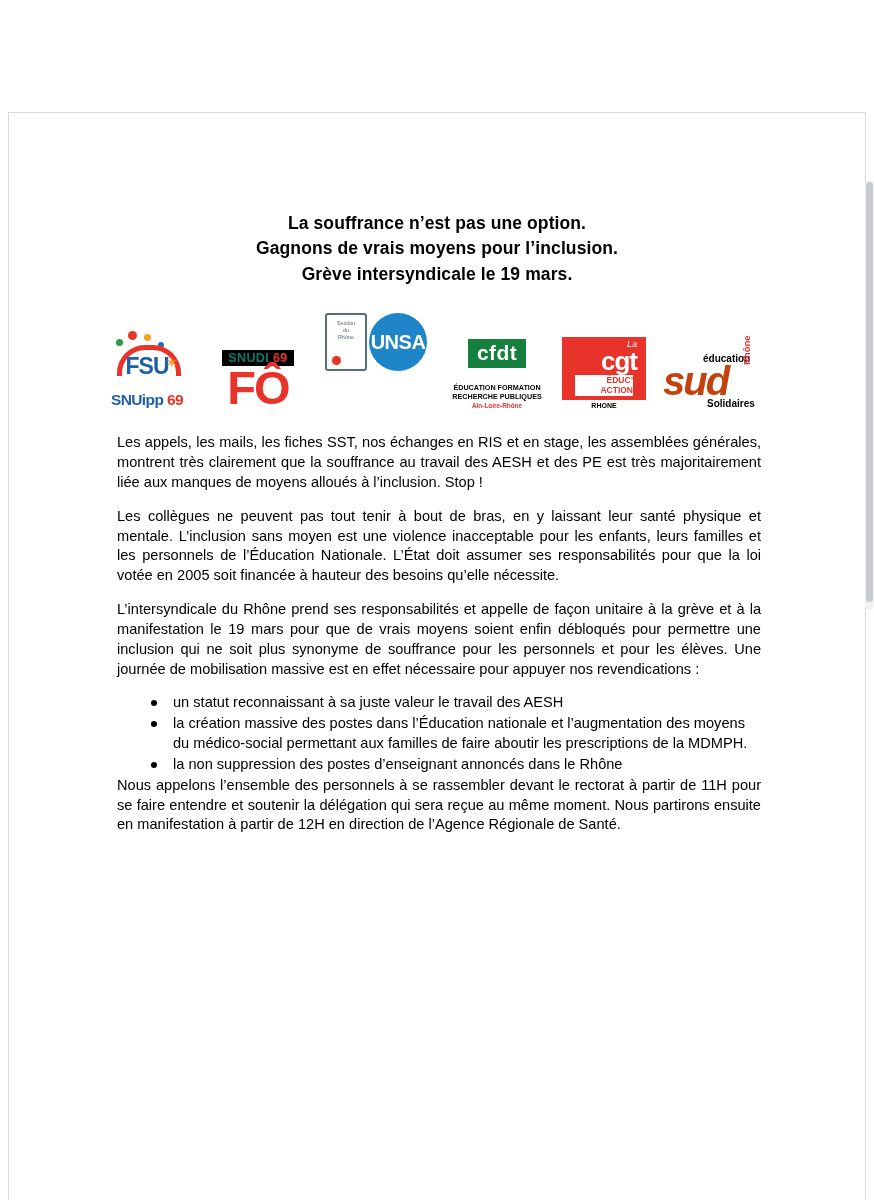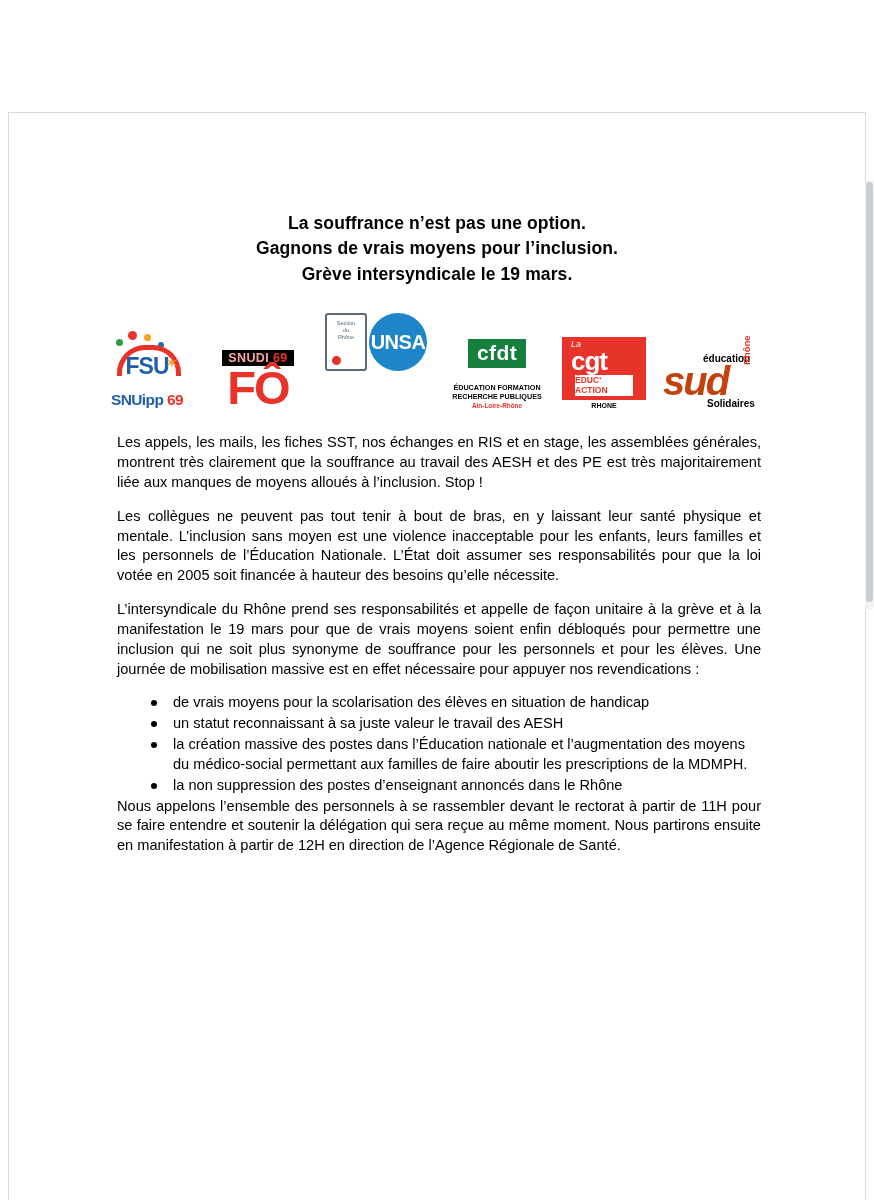--- a/index.html
+++ b/index.html
@@ -207,21 +207,21 @@
   .cfdt-l1 { margin-top: 15px; font-size: 7.2px; font-weight: bold; color: #000; }
   .cfdt-l2 { font-size: 7.2px; font-weight: bold; color: #000; }
   .cfdt-l3 { font-size: 6.4px; font-weight: bold; color: #e8332a; margin-top: 1px; }
 
   
   .logo-cgt { width: 74px; height: 96px; }
   .cgt-box {
     width: 66px;
     background: #e8332a;
     padding: 3px 9px 4px;
-    text-align: left;
+    text-align: right;
   }
   .cgt-la { color: #fff; font-size: 9px; font-style: italic; line-height: 1; }
   .cgt-cgt {
     color: #fff; font-weight: bold; font-size: 26px;
     line-height: 0.95; letter-spacing: -1px;
   }
   .cgt-educ {
     background: #fff; color: #e8332a;
     font-weight: bold; font-size: 8.5px;
     line-height: 1.1; padding: 1px 0;
@@ -305,21 +305,21 @@
             <i class="fsu-d3"></i>
             <i class="fsu-d4"></i>
             <div class="fsu-arc"></div>
             <div class="fsu-letters">FSU</div>
             <div class="fsu-star">✶</div>
           </div>
           <div class="fsu-sub"><span style="color:#1f5fa8">SNUipp </span><span>69</span></div>
         </div>
 
         <div class="logo logo-fo">
-          <div class="fo-top"><span style="color:#fca5a5">SNUDI </span><span>69</span></div>
+          <div class="fo-top"><span style="color:#0f766e">SNUDI </span><span>69</span></div>
           <div class="fo-big"><span>F</span><span>Ô</span></div>
         </div>
 
         <div class="logo logo-unsa">
           <div class="unsa-left">
             <div class="t">Section<br>du<br>Rhône</div>
             <div class="b"></div>
           </div>
           <div class="unsa-circle">UNSA</div>
         </div>
@@ -351,21 +351,20 @@
         </div>
 
       </div>
 
       <div class="body-text">
         <p>Les appels, les mails, les fiches SST, nos échanges en RIS et en stage, les assemblées générales, montrent très clairement que la souffrance au travail des AESH et des PE est très majoritairement liée aux manques de moyens alloués à l’inclusion. Stop !</p>
         <p>Les collègues ne peuvent pas tout tenir à bout de bras, en y laissant leur santé physique et mentale. L’inclusion sans moyen est une violence inacceptable pour les enfants, leurs familles et les personnels de l’Éducation Nationale. L’État doit assumer ses responsabilités pour que la loi votée en 2005 soit financée à hauteur des besoins qu’elle nécessite.</p>
         <p>L’intersyndicale du Rhône prend ses responsabilités et appelle de façon unitaire à la grève et à la manifestation le 19 mars pour que de vrais moyens soient enfin débloqués pour permettre une inclusion qui ne soit plus synonyme de souffrance pour les personnels et pour les élèves. Une journée de mobilisation massive est en effet nécessaire pour appuyer nos revendications :</p>
 
         <ul class="claims">
-          <li>de vrais moyens pour la scolarisation des élèves en situation de handicap</li>
           <li>un statut reconnaissant à sa juste valeur le travail des AESH</li>
           <li>la création massive des postes dans l’Éducation nationale et l’augmentation des moyens du médico-social permettant aux familles de faire aboutir les prescriptions de la MDMPH.</li>
           <li>la non suppression des postes d’enseignant annoncés dans le Rhône</li>
         </ul>
 
         <p class="tail">Nous appelons l’ensemble des personnels à se rassembler devant le rectorat à partir de 11H pour se faire entendre et soutenir la délégation qui sera reçue au même moment. Nous partirons ensuite en manifestation à partir de 12H en direction de l’Agence Régionale de Santé.</p>
       </div>
 
     </div>
   </div>

